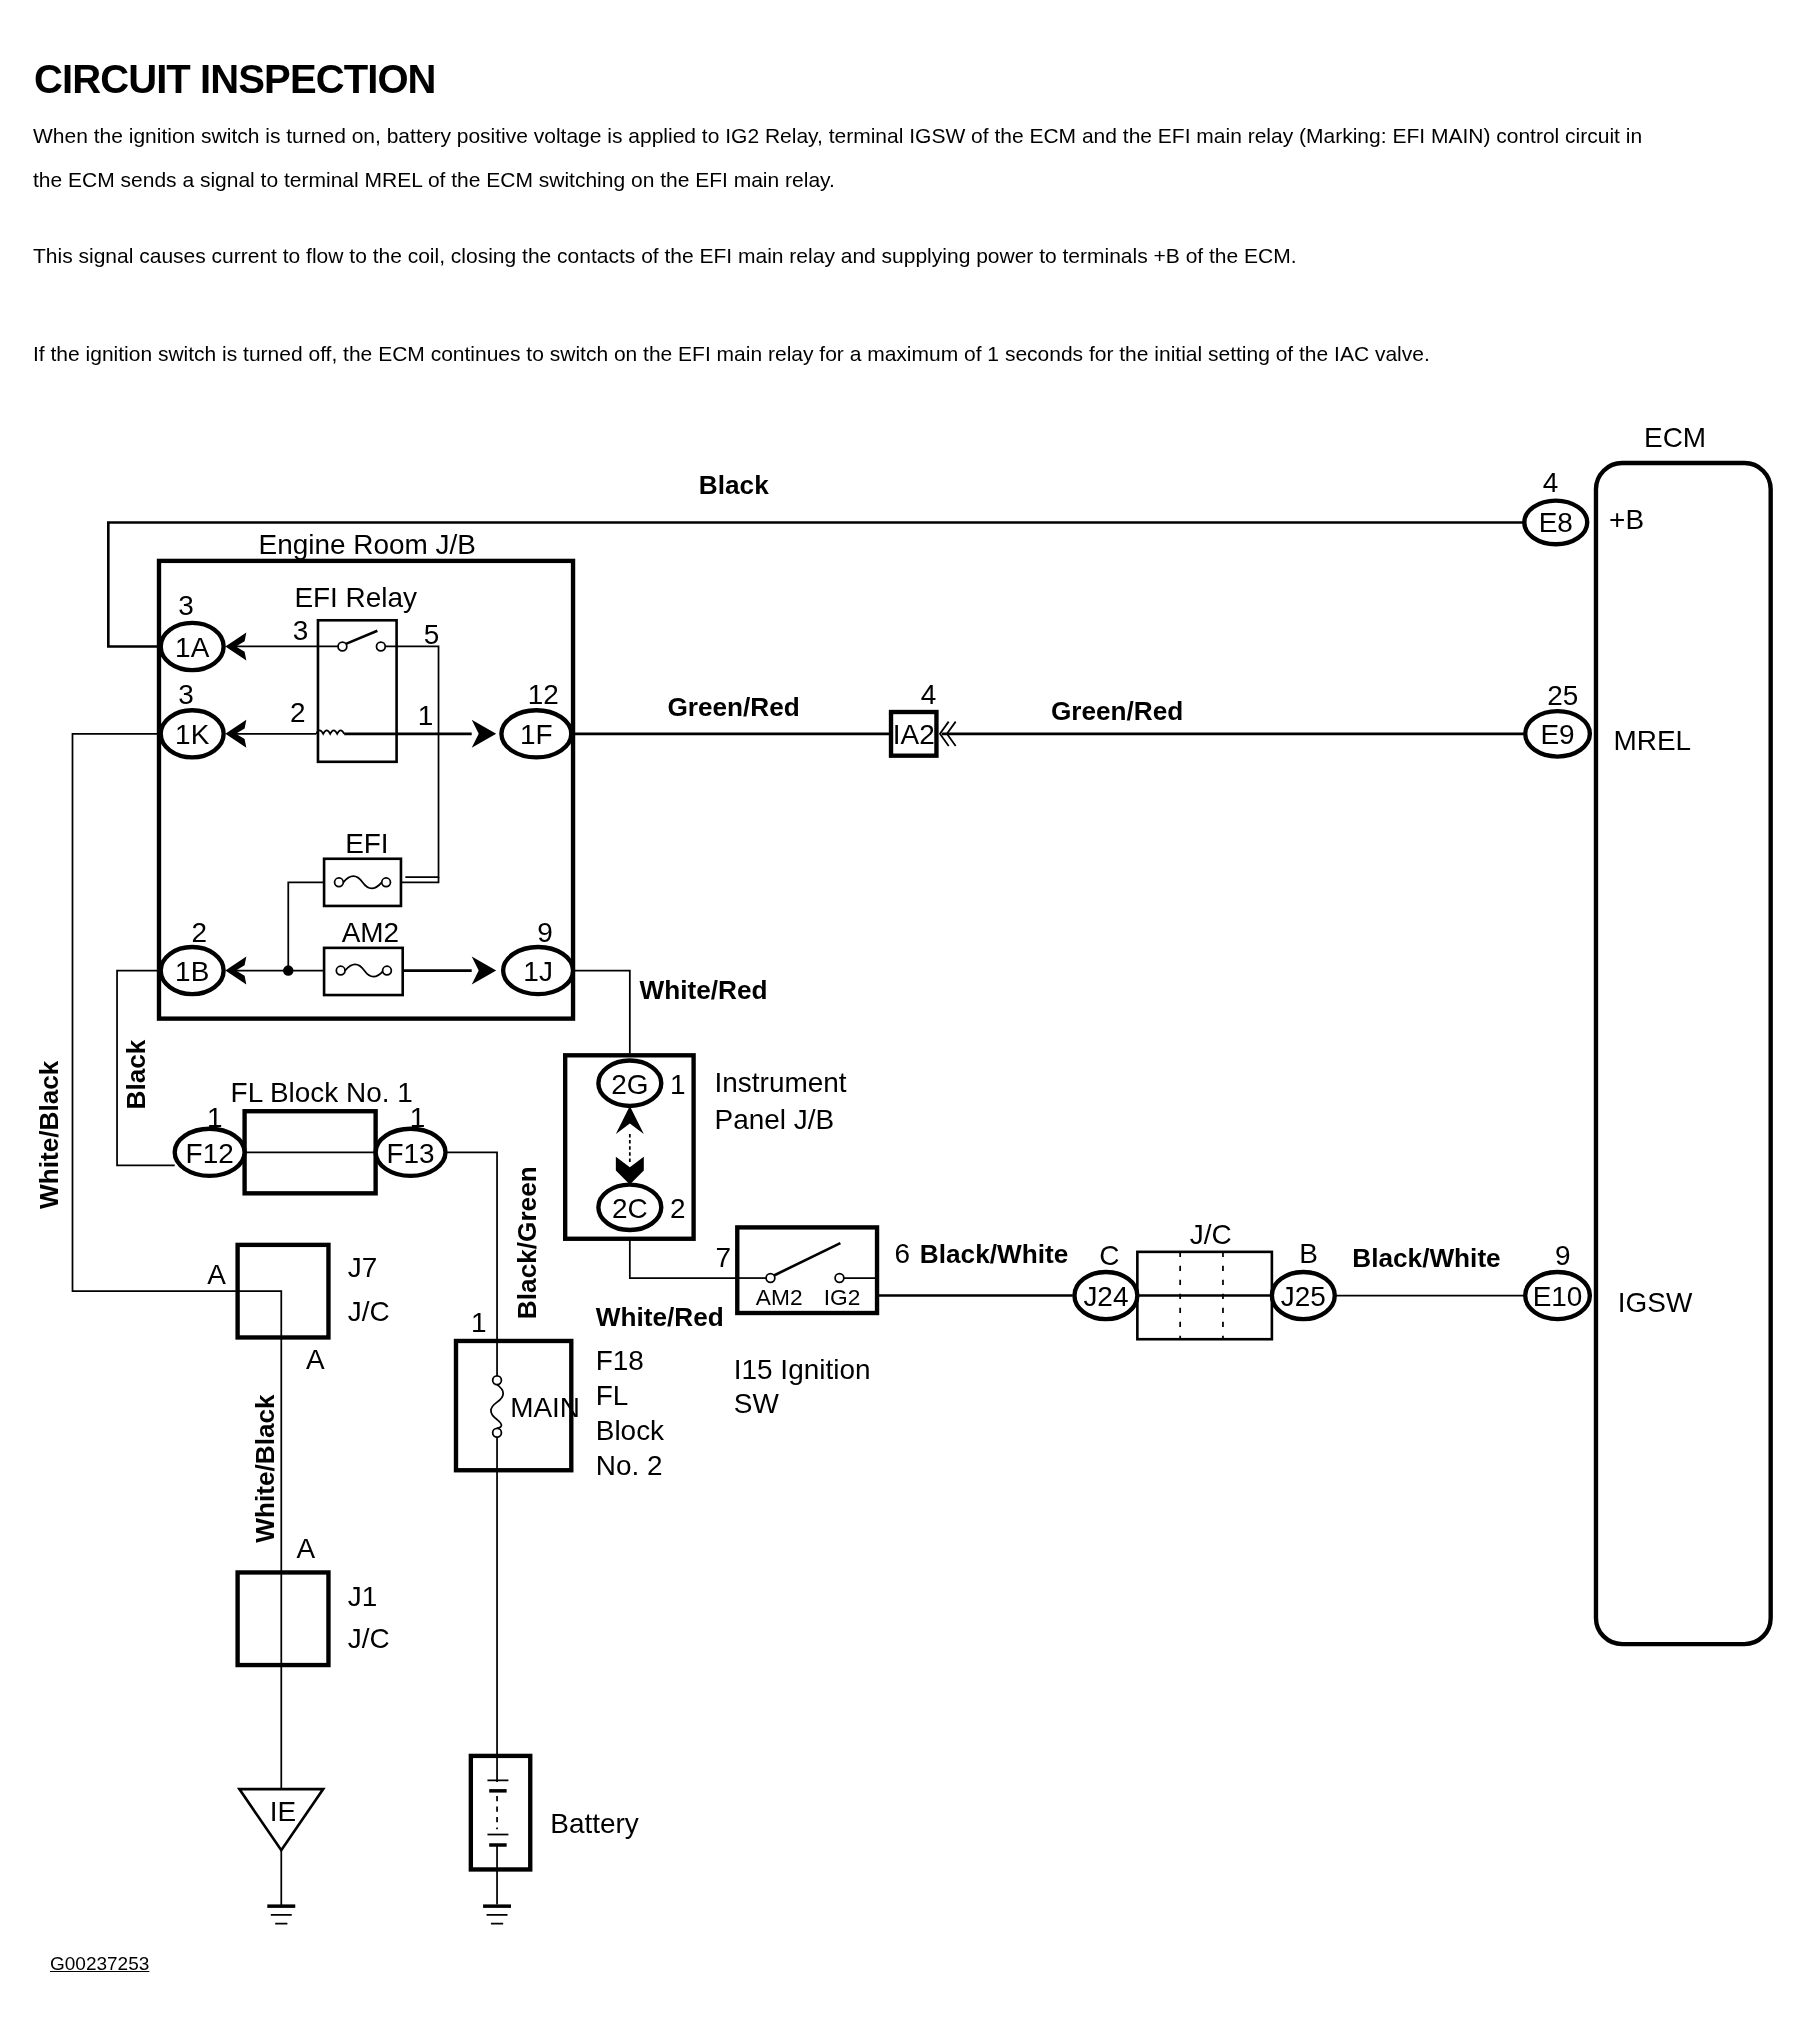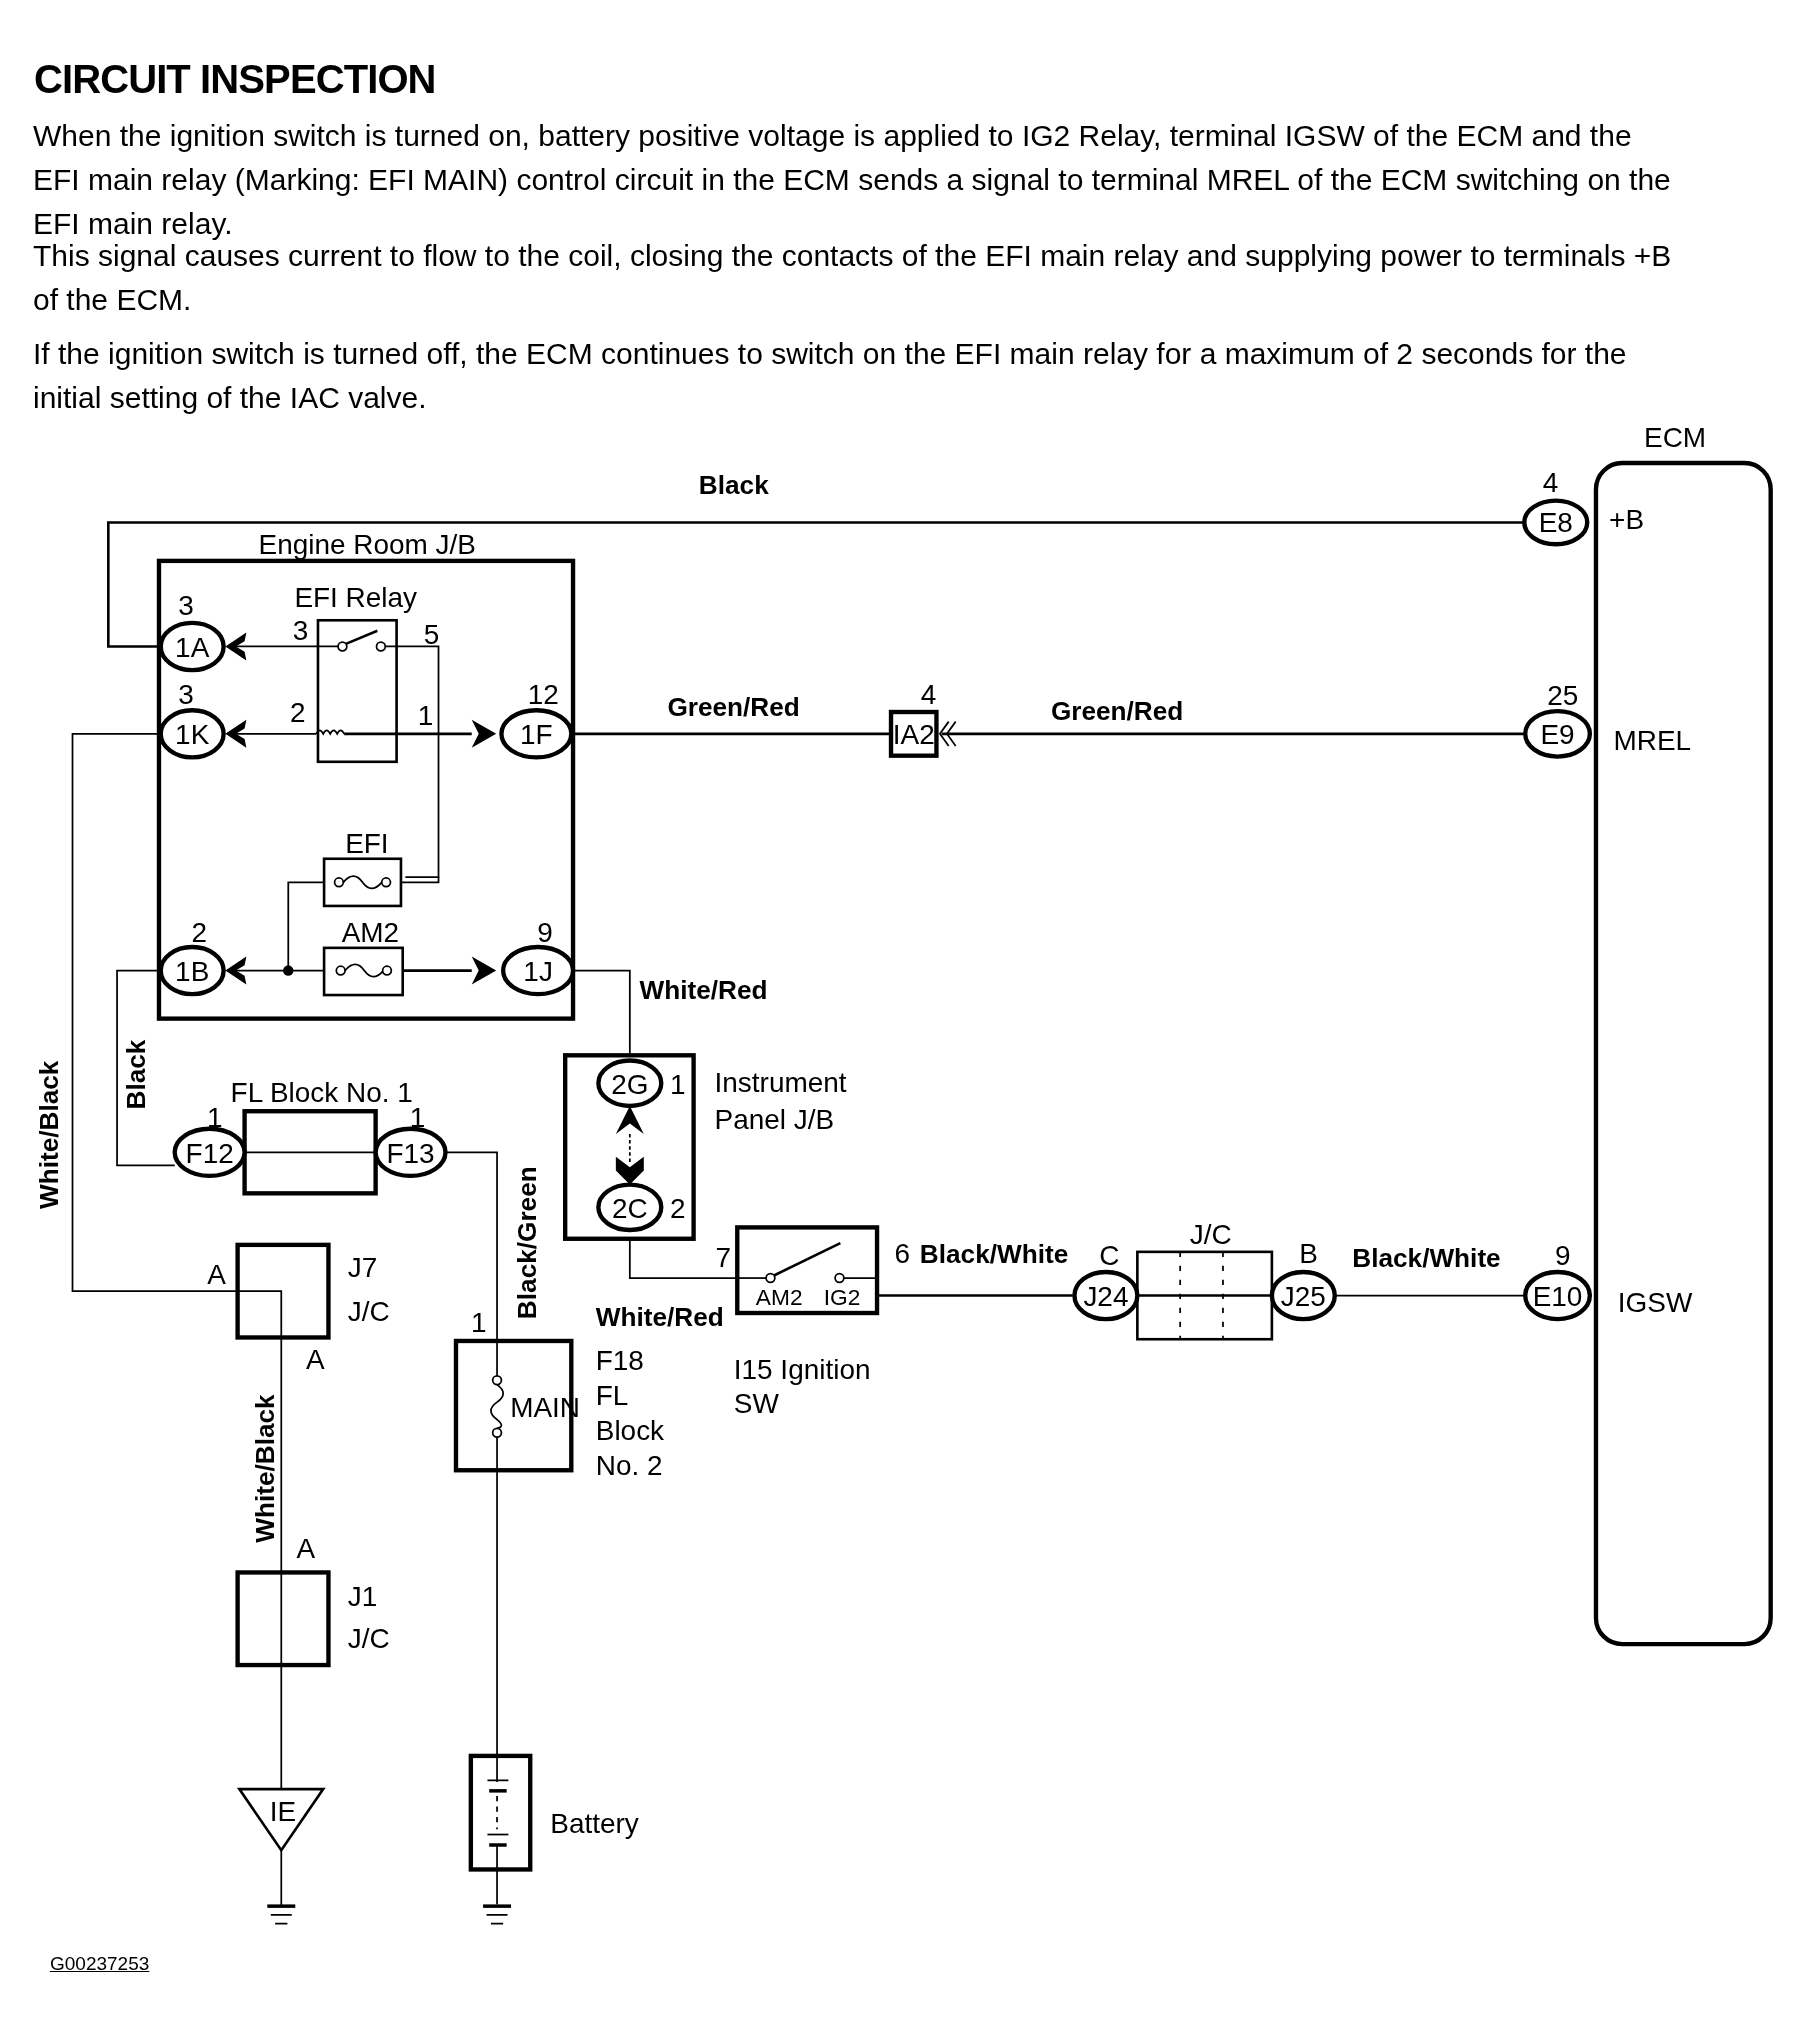--- a/index.html
+++ b/index.html
@@ -1,20 +1,20 @@
 <!DOCTYPE html>
 <html style="font-size:14px"><head>
 <meta charset="utf-8">
 <style>
   html, body { margin: 0; padding: 0; background: #ffffff; }
   body { width: 1803px; height: 2039px; position: relative; overflow: hidden;
          font-family: "Liberation Sans", "DejaVu Sans", sans-serif; color: #000; }
   .heading { position: absolute; left: 33px; top: 56px; font-size: 40px; font-weight: bold;
              letter-spacing: -0.9px; margin: 1px; }
-  .para { position: absolute; left: 33px; width: 1642px; font-size: 30px; line-height: 44px; margin: 0; }
+  .para { position: absolute; left: 33px; width: 1642px; font-size: 21px; line-height: 44px; margin: 0; }
   .para-1 { top: 114px; }
   .para-2 { top: 234px; }
   .para-3 { top: 332px; }
   svg#diagram { position: absolute; left: 0; top: 0; }
   .w { stroke: #000; stroke-width: 3; fill: none; }
   .wt { stroke: #000; stroke-width: 2; fill: none; }
   .box { stroke: #000; stroke-width: 5; fill: #fff; }
   .boxt { stroke: #000; stroke-width: 3; fill: #fff; }
   .conn { stroke: #000; stroke-width: 5; fill: #fff; }
   .t { font-family: "Liberation Sans", sans-serif; font-size: 32px; fill: #000; }
@@ -22,21 +22,21 @@
   .ts { font-family: "Liberation Sans", sans-serif; font-size: 26px; fill: #000; text-anchor: middle; }
   .wire-label { font-family: "Liberation Sans", sans-serif; font-size: 30px; font-weight: bold; fill: #000; }
   .fig-id { position: absolute; left: 50px; top: 1953px; font-size: 19px; text-decoration: underline; }
 </style>
 </head>
 <body>
 
 <h1 class="heading">CIRCUIT INSPECTION</h1>
 <p class="para para-1">When the ignition switch is turned on, battery positive voltage is applied to IG2 Relay, terminal IGSW of the ECM and the EFI main relay (Marking: EFI MAIN) control circuit in the ECM sends a signal to terminal MREL of the ECM switching on the EFI main relay.</p>
 <p class="para para-2">This signal causes current to flow to the coil, closing the contacts of the EFI main relay and supplying power to terminals +B of the ECM.</p>
-<p class="para para-3">If the ignition switch is turned off, the ECM continues to switch on the EFI main relay for a maximum of 2 seconds for the initial setting of the IAC valve.</p>
+<p class="para para-3">If the ignition switch is turned off, the ECM continues to switch on the EFI main relay for a maximum of 1 seconds for the initial setting of the IAC valve.</p>
 
 <svg id="diagram" width="1803" height="2039" viewBox="0 0 2064 2334">
 
   <g>
     <text class="t" x="1882" y="512">ECM</text>
     <rect x="1827" y="530" width="200" height="1352" rx="30" ry="30" class="box"></rect>
     <text class="t" x="1842" y="606" font-size="28">+B</text>
     <text class="t" x="1847" y="858">MREL</text>
     <text class="t" x="1852" y="1502">IGSW</text>
   </g>

